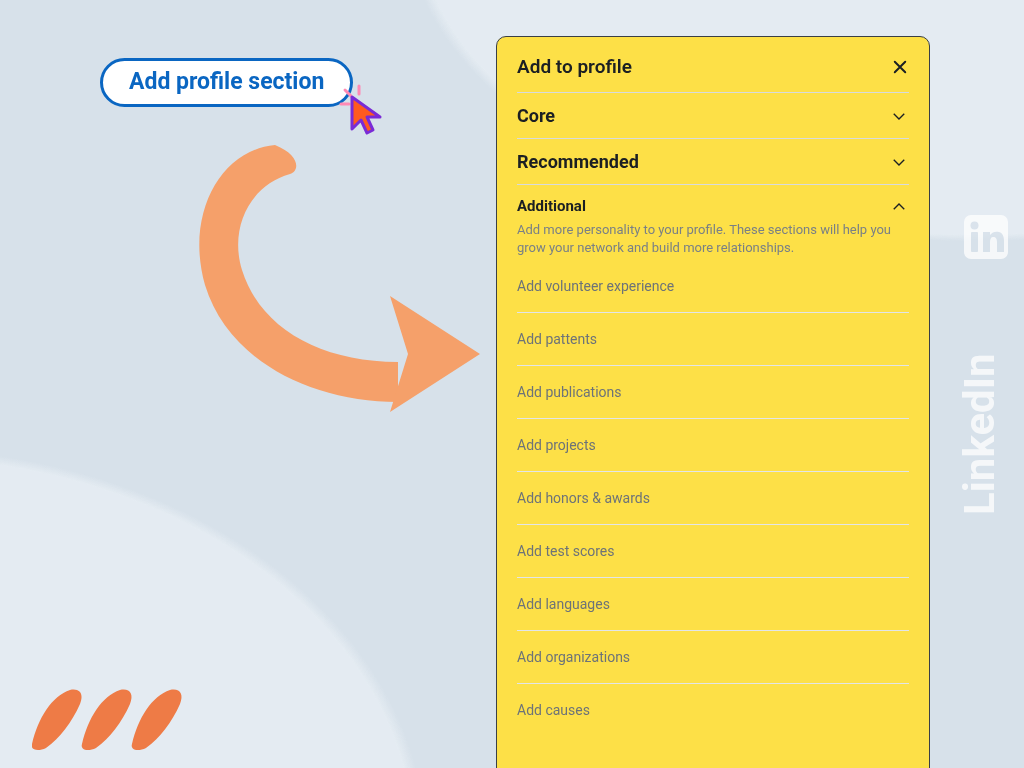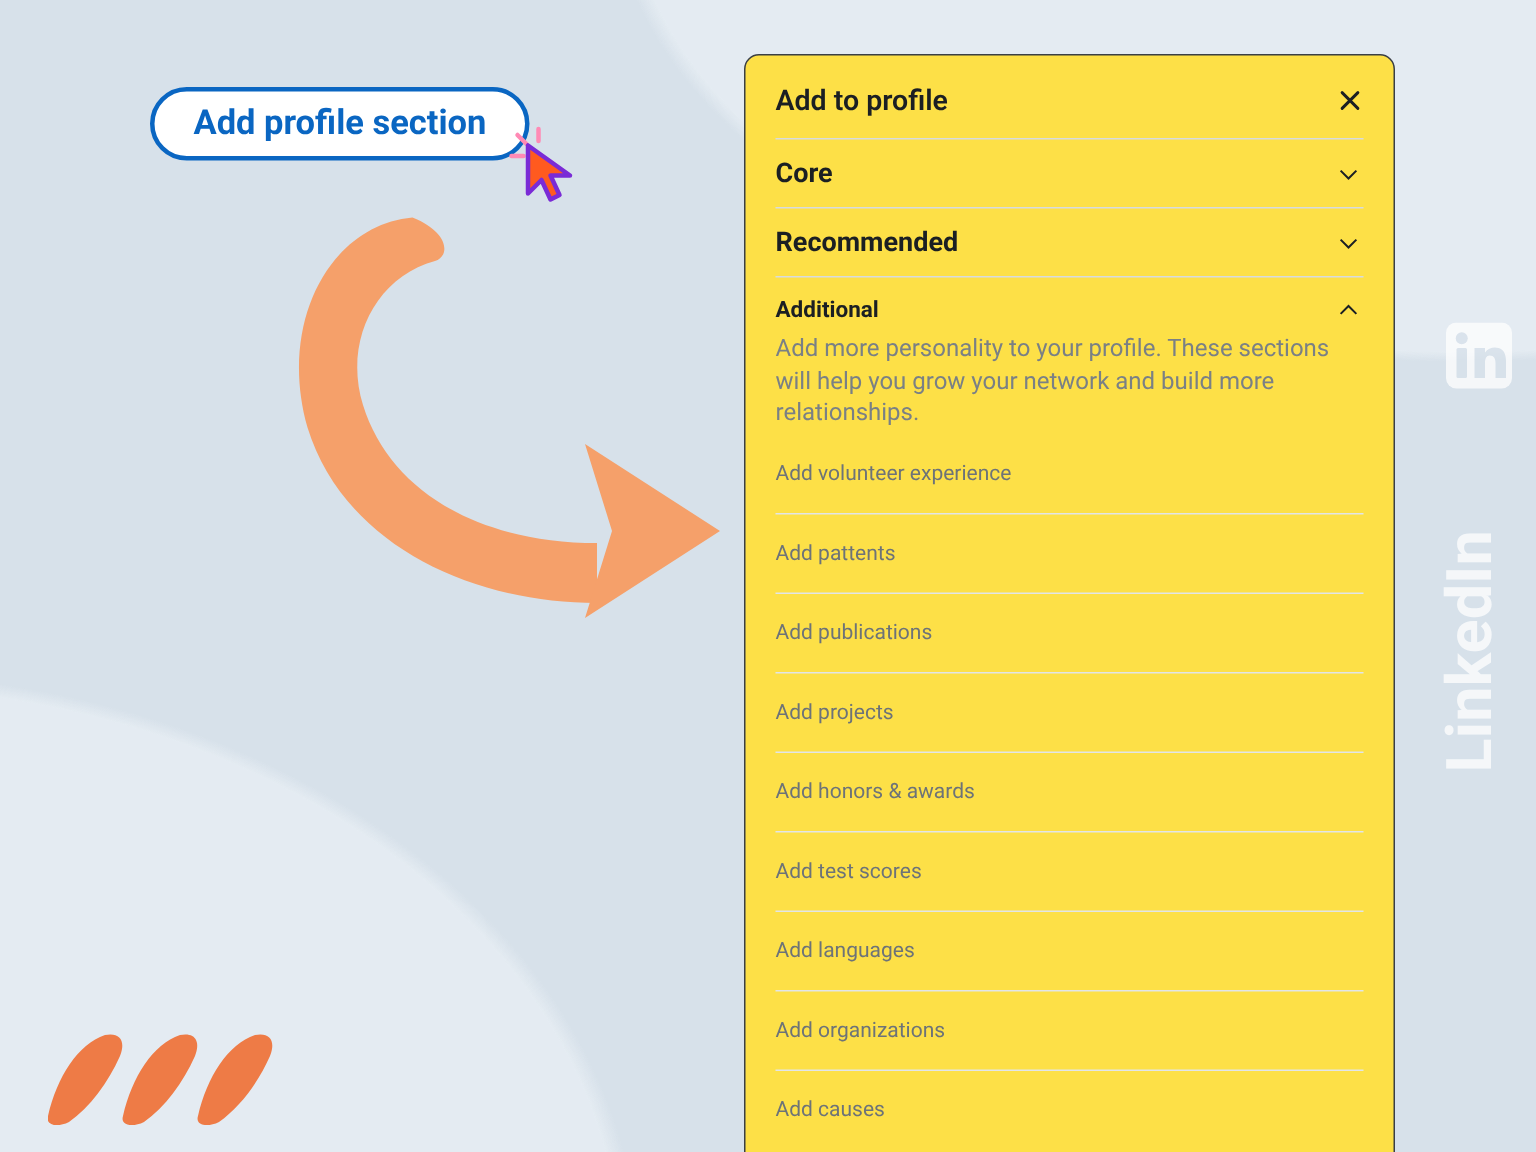--- a/index.html
+++ b/index.html
@@ -70,21 +70,21 @@
     cursor:pointer;
   }
   .acc-row.first{border-top:1px solid #d7dbdf;}
   .acc-row .acc-title{font-size:18px;font-weight:700;color:#1b1f23;}
   .chev{width:20px;height:20px;color:#1b1f23;display:flex;align-items:center;justify-content:center;}
   .chev svg{width:18px;height:18px;stroke:#1b1f23;fill:none;stroke-width:1.8;}
 
   .acc-open{border-top:1px solid #d7dbdf;padding-top:12px;}
   .acc-open .acc-title{font-size:15px;font-weight:700;color:#1b1f23;}
   .acc-open .acc-head{display:flex;align-items:flex-start;justify-content:space-between;}
-  .acc-desc{font-size:16px;line-height:1.35;color:#7a8085;margin-top:4px;max-width:380px;}
+  .acc-desc{font-size:13px;line-height:1.35;color:#7a8085;margin-top:4px;max-width:380px;}
 
   .opt-list{margin-top:10px;}
   .opt{
     padding:18px 0 18px;
     border-bottom:1px solid #e2e5e8;
     font-size:14px;color:#6d7378;
     cursor:pointer;
   }
   .opt.first{padding-top:12px;}
   .opt:last-child{border-bottom:none;}

